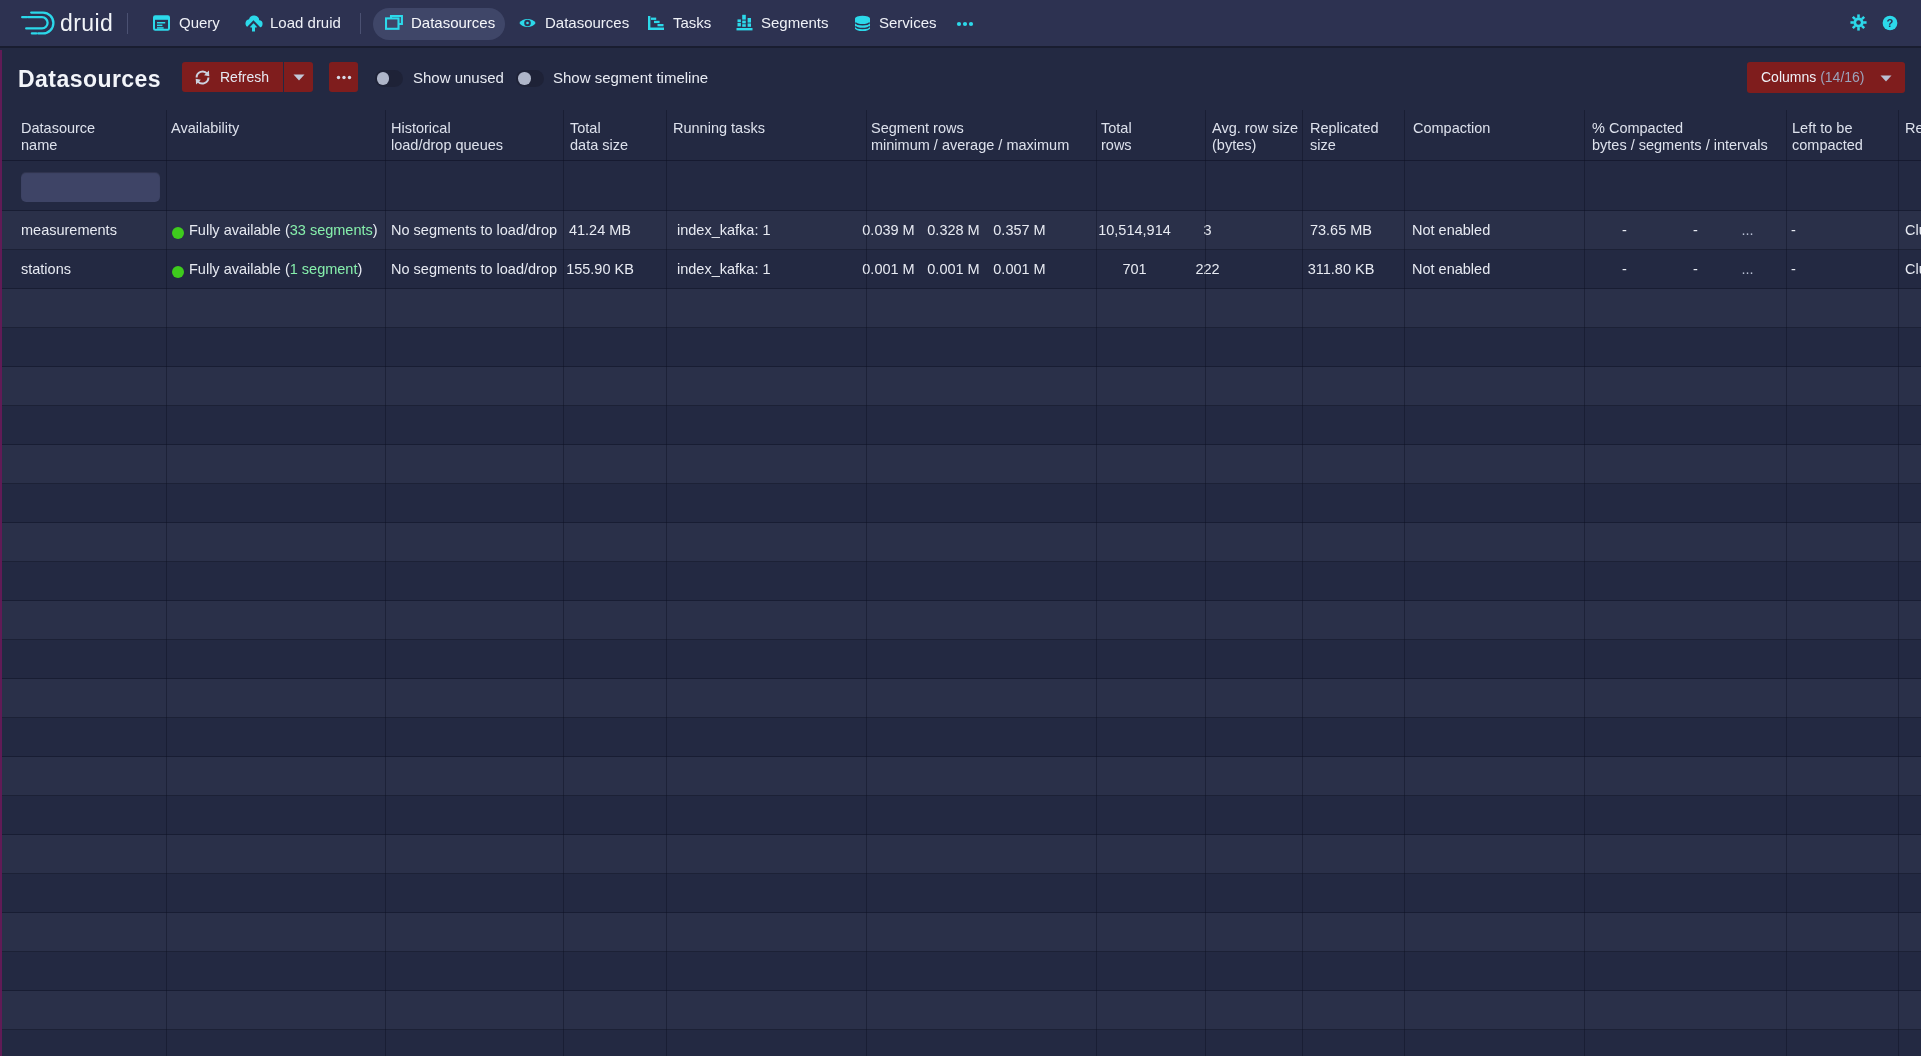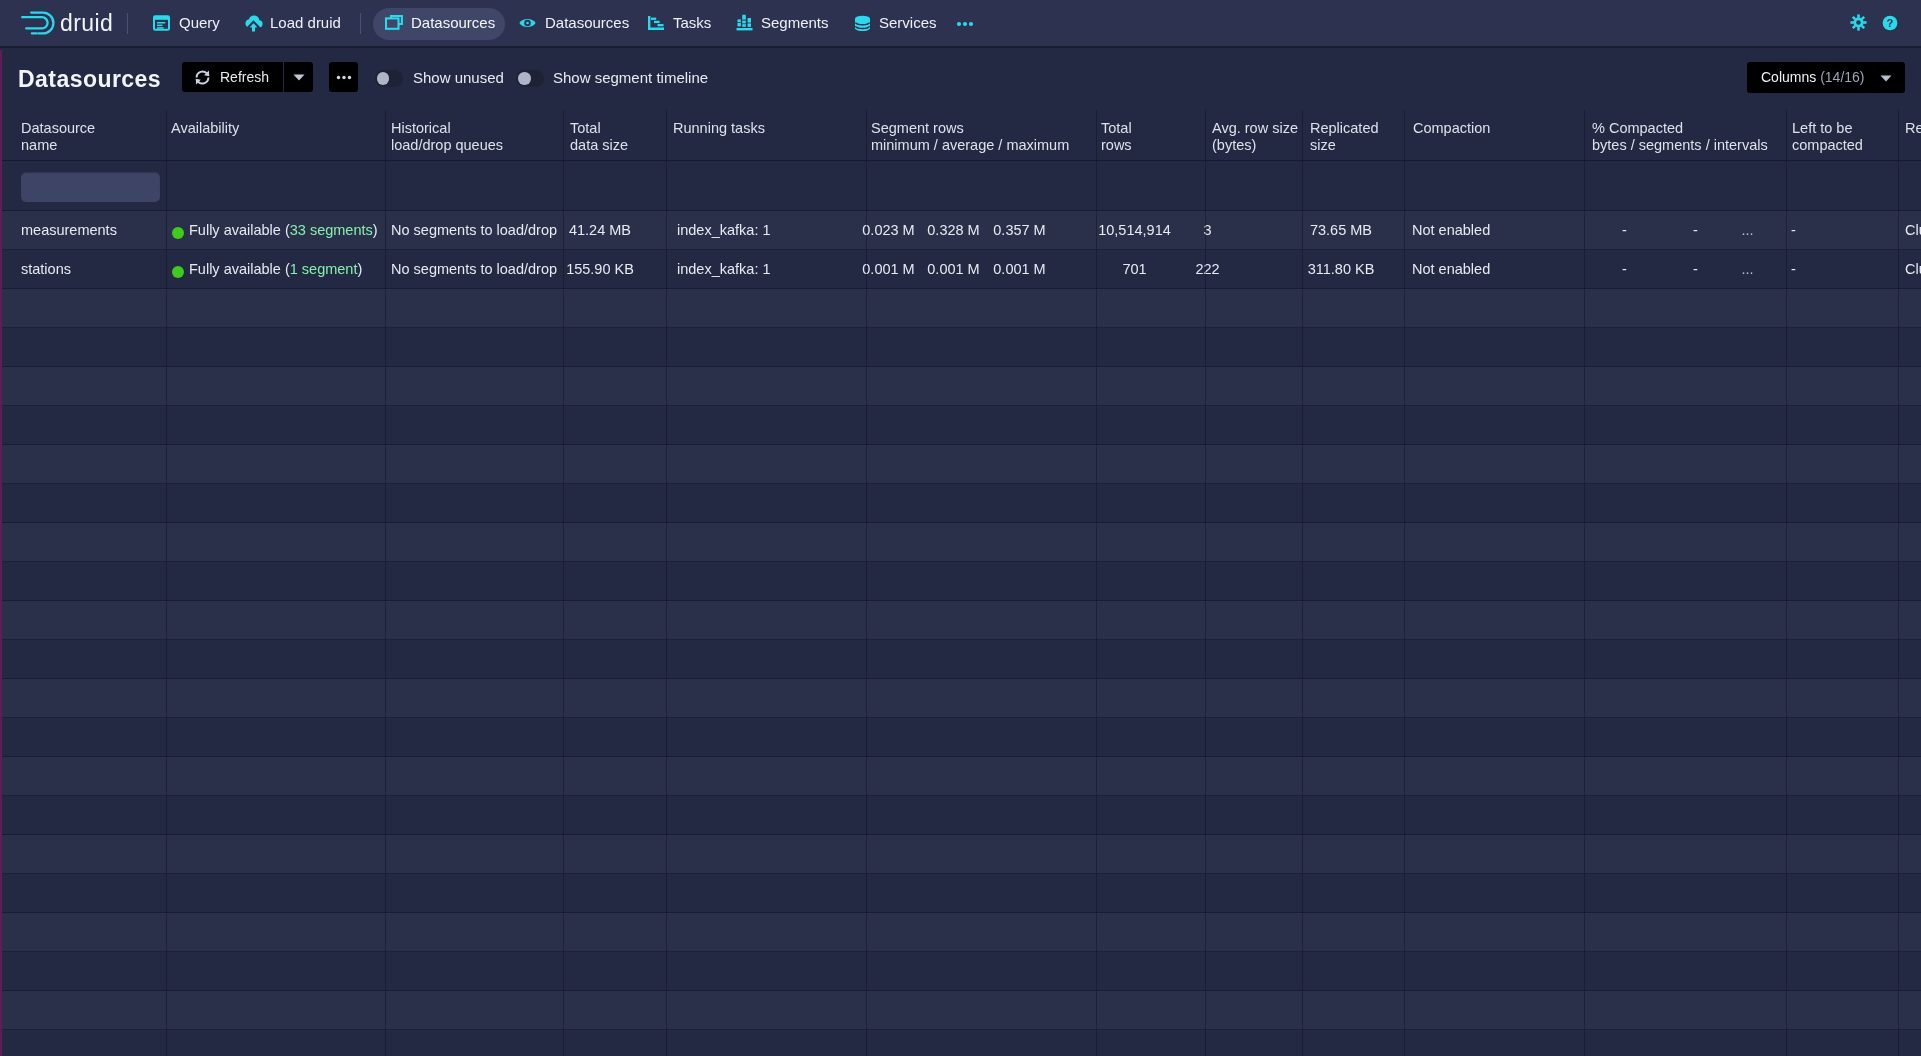--- a/index.html
+++ b/index.html
@@ -8,21 +8,21 @@
 .abs { position:absolute; }
 
 #nav { position:absolute; left:0; top:0; width:1921px; height:48px; background:#2d3251;
   border-bottom:2px solid #191d30; }
 .navtxt { position:absolute; top:0; height:46px; line-height:46px; font-size:15px; color:#eff1f7; }
 .sep { position:absolute; top:13px; width:1px; height:21px; background:#4b5172; }
 #pill { position:absolute; left:373px; top:8px; width:132px; height:32px; border-radius:16px; background:#3f4668; }
 .navico { position:absolute; top:0; }
 
 #title { position:absolute; left:18px; top:66px; font-size:23px; font-weight:700; color:#f3f5fa; letter-spacing:0.45px;}
-.btn { position:absolute; top:62px; height:30px; background:#000000; border-radius:3px; color:#e6e9f2;
+.btn { position:absolute; top:62px; height:30px; background:#7f1d1d; border-radius:3px; color:#e6e9f2;
   font-size:14px; line-height:30px; }
 .swtrack { position:absolute; top:70px; width:28px; height:16.5px; border-radius:9px; background:#1e2237; }
 .swknob { position:absolute; top:2px; left:2px; width:12.5px; height:12.5px; border-radius:50%; background:#aeb5c8; }
 .swlabel { position:absolute; top:70px; height:16px; line-height:16px; font-size:15px; color:#e8ebf3; }
 
 .vline { position:absolute; top:110px; height:946px; width:1px; background:rgba(13,17,36,0.45); z-index:6; }
 #thead { position:absolute; left:0; top:110px; width:1921px; height:51px;
   border-bottom:1px solid rgba(13,17,36,0.6); }
 .hc { position:absolute; top:10px; font-size:14.5px; line-height:17px; color:#dde1ec; white-space:nowrap; }
 #frow { position:absolute; left:0; top:161px; width:1921px; height:50px;
@@ -203,21 +203,21 @@
 <div id="frow">
     <div id="finput"></div>
   </div>
 <div class="row odd" style="top:211px">
     <span class="cell" style="left:21px">measurements</span>
     <span class="dot" style="left:172px"></span>
     <span class="cell" style="left:189px">Fully available (<span class="lnk">33 segments</span>)</span>
     <span class="cell" style="left:391px">No segments to load/drop</span>
     <span class="cell rt" style="left:560px;width:80px">41.24 MB</span>
     <span class="cell" style="left:677px">index_kafka: 1</span>
-    <span class="cell rt" style="left:855px;width:67px">0.023 M</span>
+    <span class="cell rt" style="left:855px;width:67px">0.039 M</span>
     <span class="cell rt" style="left:920px;width:67px">0.328 M</span>
     <span class="cell rt" style="left:986px;width:67px">0.357 M</span>
     <span class="cell rt" style="left:1096px;width:77px">10,514,914</span>
     <span class="cell rt" style="left:1180px;width:55px">3</span>
     <span class="cell rt" style="left:1300px;width:82px">73.65 MB</span>
     <span class="cell" style="left:1412px">Not enabled</span>
     <span class="cell rt" style="left:1600px;width:49px">-</span>
     <span class="cell rt" style="left:1671px;width:49px">-</span>
     <span class="cell rt" style="left:1723px;width:49px;color:#b9c0d4">...</span>
     <span class="cell" style="left:1791px">-</span>

